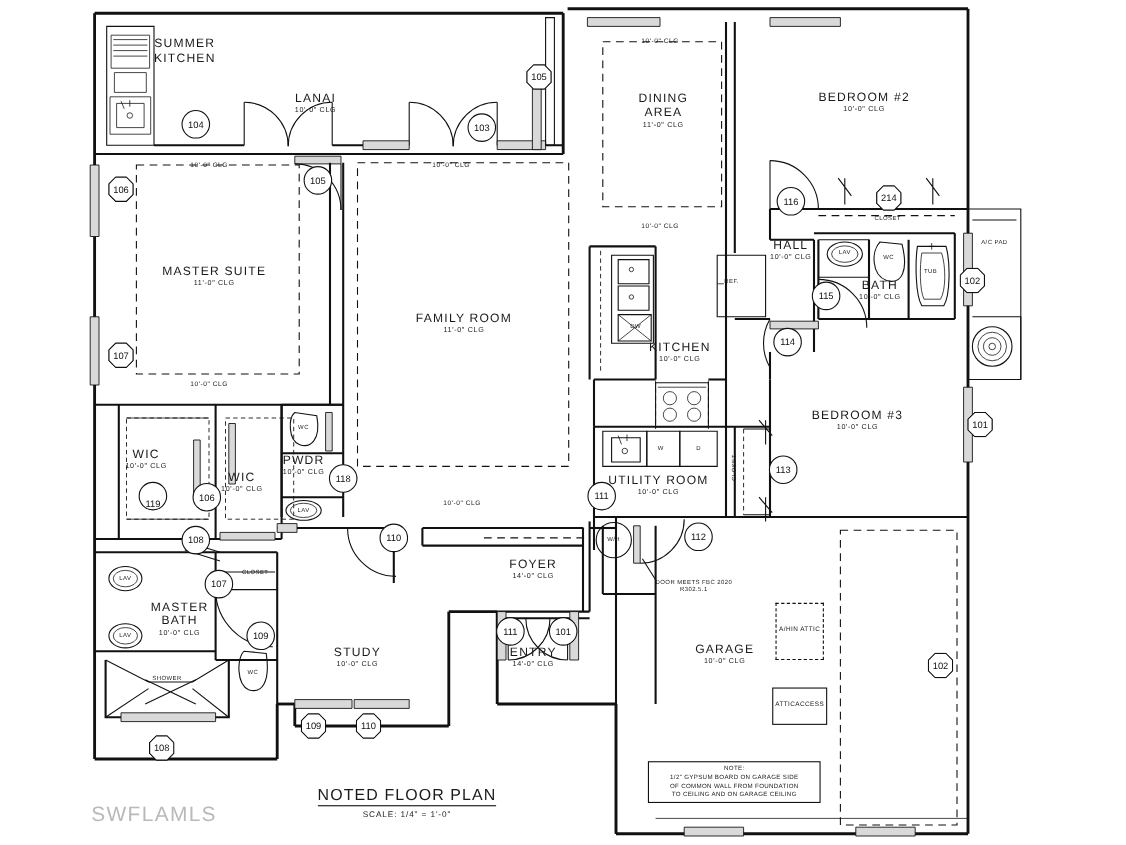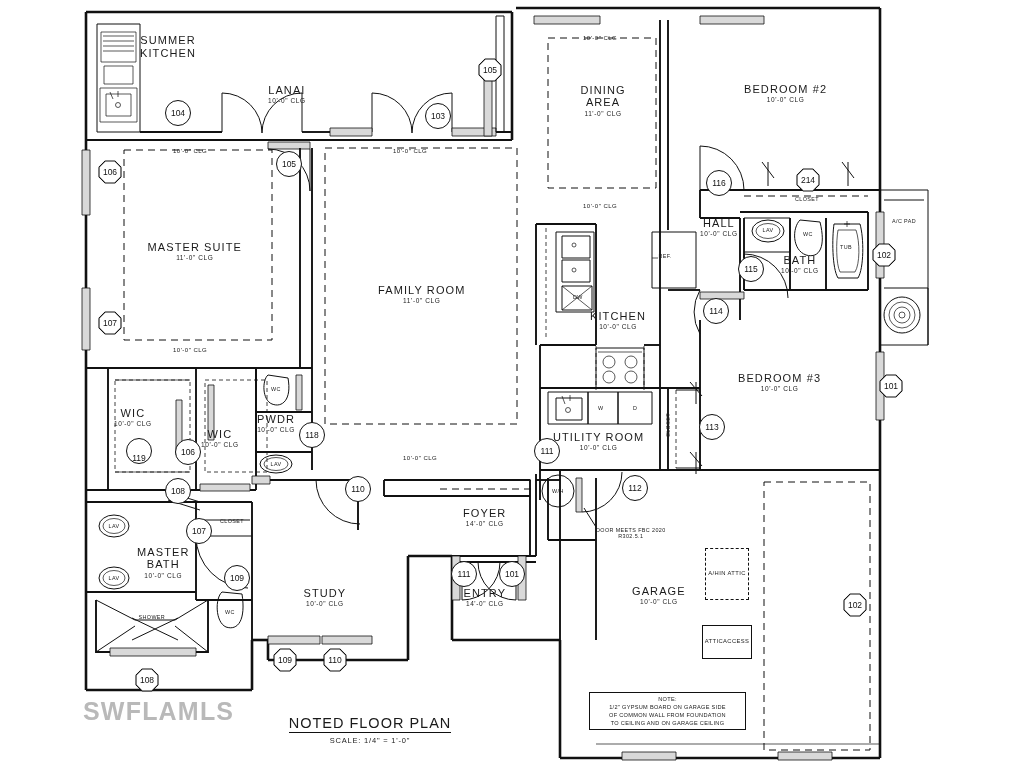--- a/index.html
+++ b/index.html
@@ -30,21 +30,21 @@
   .boxlabel{position:absolute;border:1px solid #111;background:#fff;
      display:flex;align-items:center;justify-content:center;text-align:center;
      font-size:5.8px;line-height:1.3;letter-spacing:.4px;}
   .dashbox{position:absolute;border:1.1px dashed #111;background:transparent;
      display:flex;align-items:center;justify-content:center;text-align:center;
      font-size:5.8px;line-height:1.3;letter-spacing:.4px;}
   #title-block{position:absolute;left:285px;top:714px;width:170px;text-align:center;}
   #title-block .t{font-size:14.5px;letter-spacing:1px;padding-bottom:1px;
      border-bottom:1.6px solid #111;display:inline-block;}
   #title-block .s{font-size:7.5px;letter-spacing:.8px;margin-top:3px;}
-  #watermark{position:absolute;left:83px;top:697px;font-size:25px;font-weight:700;
+  #watermark{position:absolute;left:83px;top:730px;font-size:19px;font-weight:400;
      color:#b9b9b9;letter-spacing:1.2px;}
 </style>
 </head>
 <body>
 
 <svg id="plan" viewBox="0 0 1024 768" xmlns="http://www.w3.org/2000/svg">
   <defs>
     <style>
       .w  { fill:none; stroke:#111; stroke-width:2.6; }      /* exterior wall */
       .w2 { fill:none; stroke:#111; stroke-width:1.9; }      /* interior wall */

